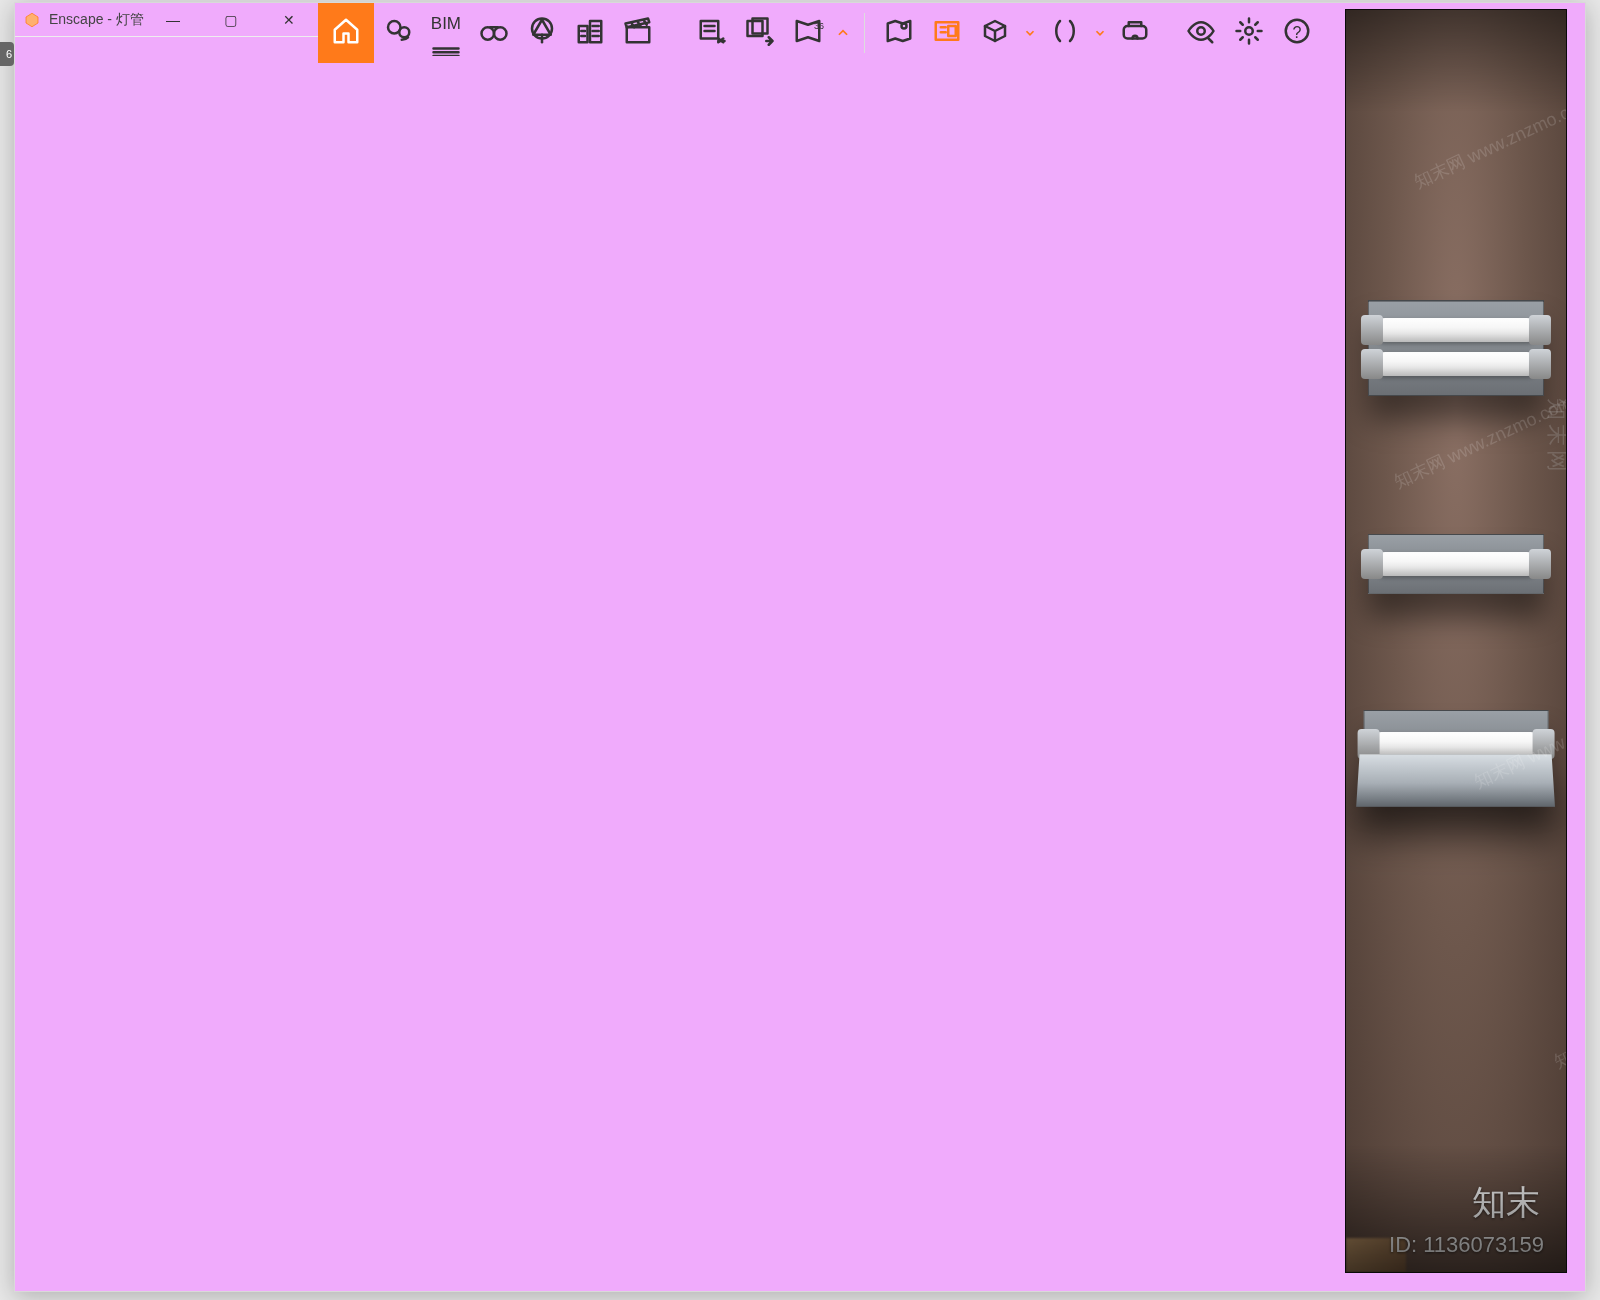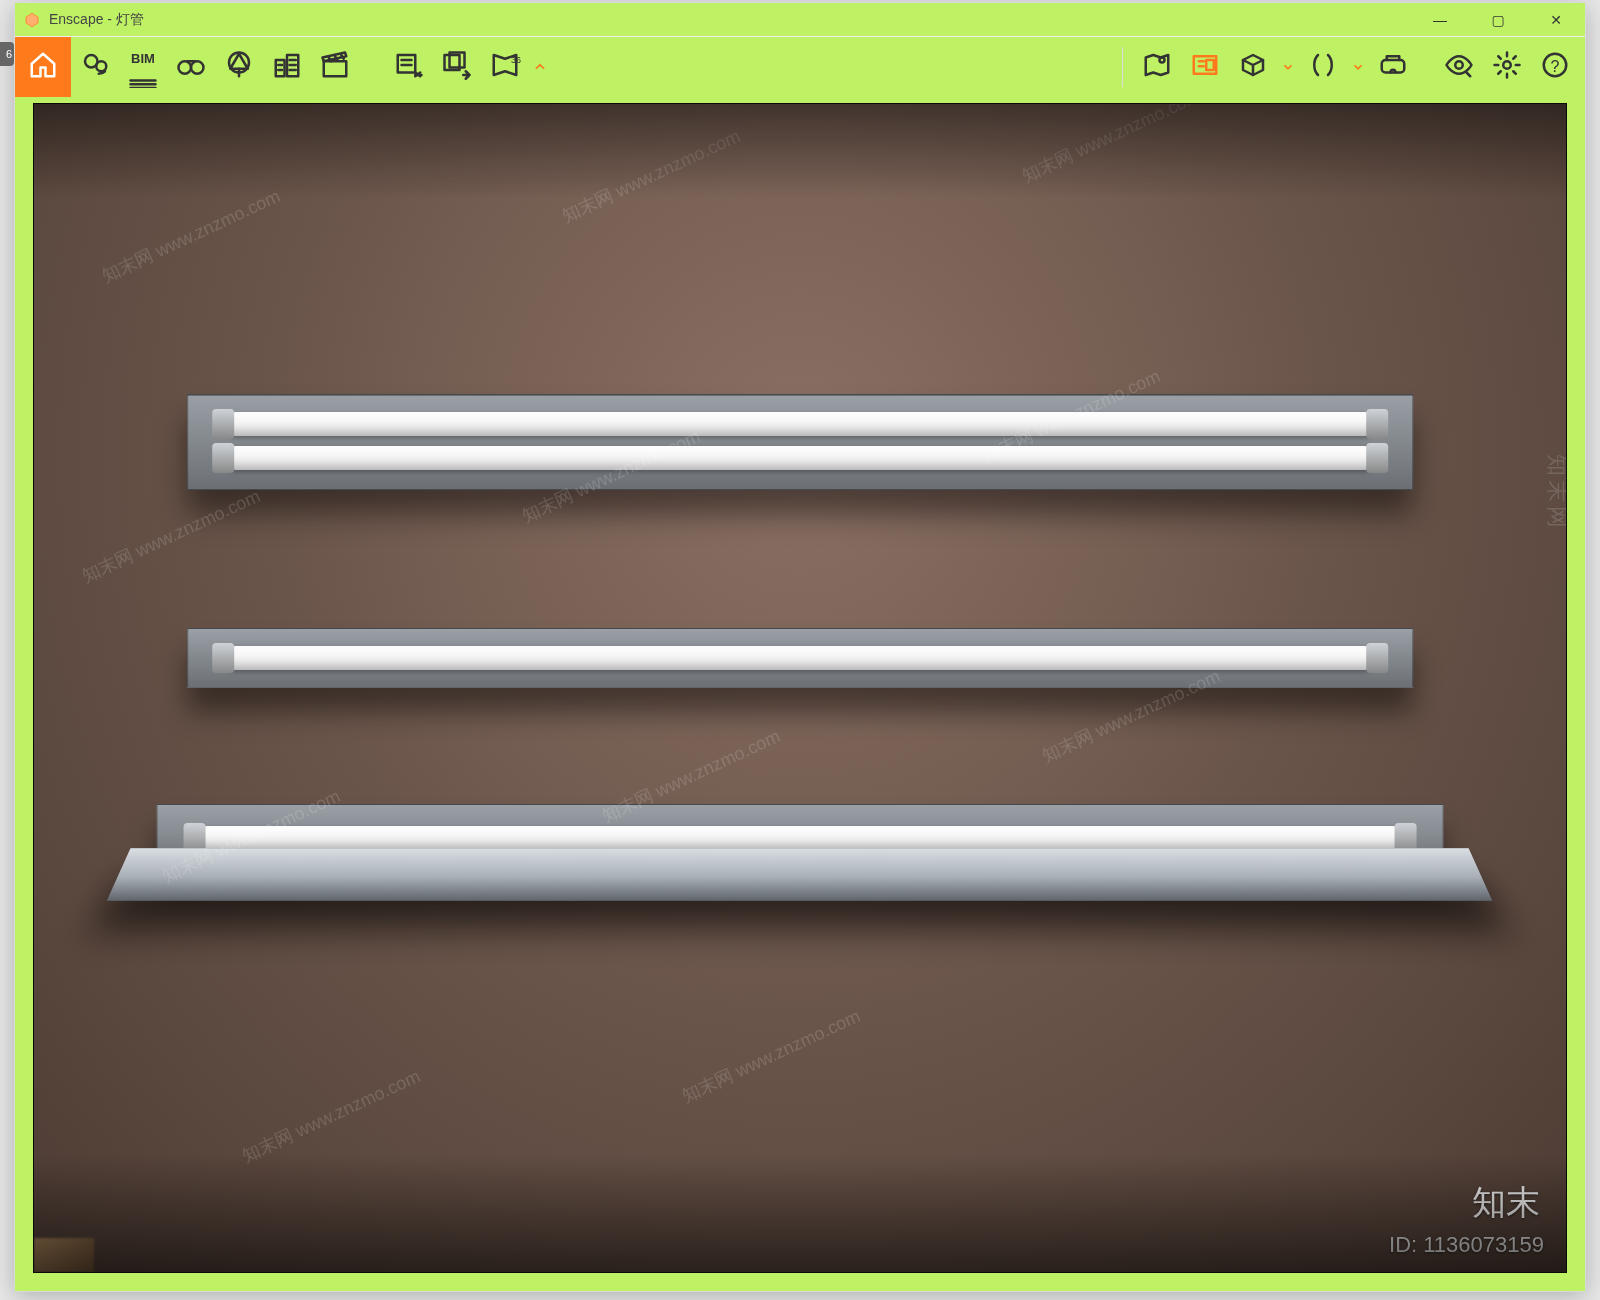--- a/index.html
+++ b/index.html
@@ -22,24 +22,24 @@
     position: absolute; left: 0; top: 42px;
     width: 14px; height: 24px;
     background: #666; border-radius: 0 4px 4px 0;
     color:#fff; font-size:11px; line-height:24px; text-align:right; padding-right:2px;
     z-index: 30;
   }
 
   .window {
     position: absolute; left: 14px; top: 2px;
     width: 1572px; height: 1290px;
-    background: #bef264;
+    background: #f0abfc;
     border: 1px solid var(--border);
     box-shadow: 0 4px 24px rgba(0,0,0,.25);
-    display: flex; flex-direction: column;
+    display: flex; flex-direction: row;
   }
 
   
   .titlebar {
     height: var(--titlebar-h);
     display: flex; align-items: center;
     padding: 0 0 0 8px;
     border-bottom: 1px solid #eee;
     font-size: 14px; color: #444;
   }
@@ -218,21 +218,21 @@
       <span>
         <svg viewBox="0 0 24 24">
             <circle cx="9" cy="9" r="5"></circle>
             <circle cx="17" cy="13" r="4"></circle>
             <path d="M15 19c3 0 5-2 5-2"></path>
           </svg>
       </span>
     </div>
 
     <div class="tbtn small">
-      <span class="lbl" style="font-size:13px;font-weight:700;margin:8px">BIM</span>
+      <span class="lbl" style="font-size:17px;font-weight:400;margin:8px">BIM</span>
       <span>
         <svg viewBox="0 0 24 8" style="width:30px;height:10px">
             <path d="M2 2 H22 M2 5 H22 M2 8 H22"></path>
           </svg>
       </span>
     </div>
 
     <div class="tbtn small">
       <span>
         <svg viewBox="0 0 24 24">

